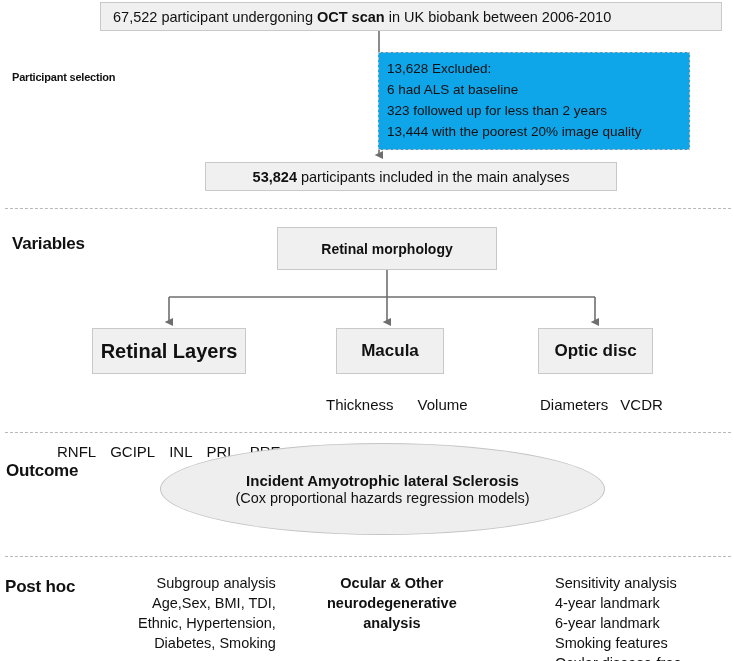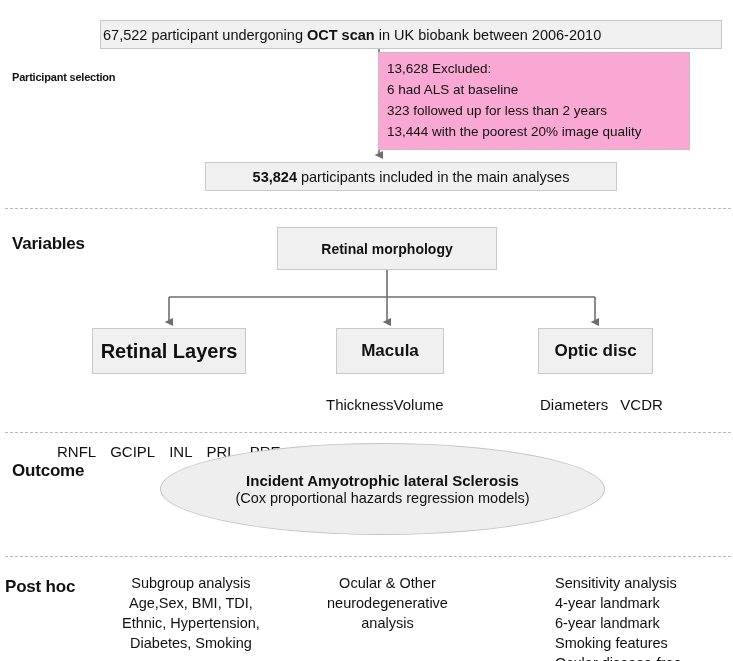--- a/index.html
+++ b/index.html
@@ -26,21 +26,21 @@
   
   .row-label {
     position: absolute;
     font-weight: bold;
     color: #111111;
     white-space: nowrap;
     letter-spacing: -0.2px;
   }
   #label-participant { left: 12px;  top: 71px;  font-size: 11px; }
   #label-variables   { left: 12px;  top: 234px; font-size: 17px; }
-  #label-outcome     { left: 12px;  top: 461px; font-size: 17px; }
+  #label-outcome     { left: 6px;  top: 461px; font-size: 17px; }
   #label-posthoc     { left: 5px;   top: 577px; font-size: 17px; }
 
   
   .divider {
     position: absolute;
     left: 5px;
     width: 726px;
     height: 0;
     border-top: 1px dashed #b8b8b8;
   }
@@ -56,34 +56,34 @@
     box-sizing: border-box;
     display: flex;
     align-items: center;
     justify-content: center;
     text-align: center;
     color: #111111;
   }
 
   
   #box-cohort {
-    left: 100px; top: 20px;
+    left: 100px; top: 2px;
     width: 622px; height: 29px;
     font-size: 14.5px;
     justify-content: flex-start;
-    padding-left: 2px;
+    padding-left: 12px;
   }
   #box-cohort .t { white-space: nowrap; }
   .b { font-weight: bold; }
 
   
   #box-excluded {
     left: 378px; top: 52px;
     width: 312px; height: 98px;
-    background: #f9a8d4;
+    background: #0ea5e9;
     border: 1px dashed #bdbdbd;
     box-sizing: border-box;
     display: block;
     padding: 5px 0 0 8px;
     font-size: 13.5px;
     line-height: 21px;
     color: #111111;
     position: absolute;
     text-align: left;
   }
@@ -132,21 +132,21 @@
     font-size: 15px;
     color: #111111;
     white-space: nowrap;
   }
   #sub-retinal { left: 57px;  }
   #sub-macula  { left: 326px; }
   #sub-optic   { left: 540px; }
   .sublabels span { display: inline-block; }
   #sub-retinal span { margin-right: 14px; margin-top: 47px; }
   #sub-retinal span:last-child { margin-right: 0; }
-  #sub-macula span { margin-right: 0; }
+  #sub-macula span { margin-right: 24px; }
   #sub-macula span:last-child { margin-right: 0; }
   #sub-optic span { margin-right: 12px; }
   #sub-optic span:last-child { margin-right: 0; }
 
   
   #ellipse-outcome {
     position: absolute;
     left: 160px; top: 443px;
     width: 445px; height: 92px;
     border-radius: 50%;
@@ -173,22 +173,22 @@
   }
 
   
   .posthoc-col {
     position: absolute;
     top: 573px;
     font-size: 14.5px;
     line-height: 20px;
     color: #111111;
   }
-  #posthoc-col-1 { left: 122px; text-align: center; }
-  #posthoc-col-2 { left: 327px; text-align: center; }
+  #posthoc-col-1 { left: 138px; text-align: right; }
+  #posthoc-col-2 { left: 327px; text-align: center; font-weight: bold; }
   #posthoc-col-3 { left: 555px; text-align: left; }
   .posthoc-col div { white-space: nowrap; }
 
   
   #connectors {
     position: absolute;
     left: 0; top: 0;
     width: 733px; height: 661px;
     pointer-events: none;
   }

